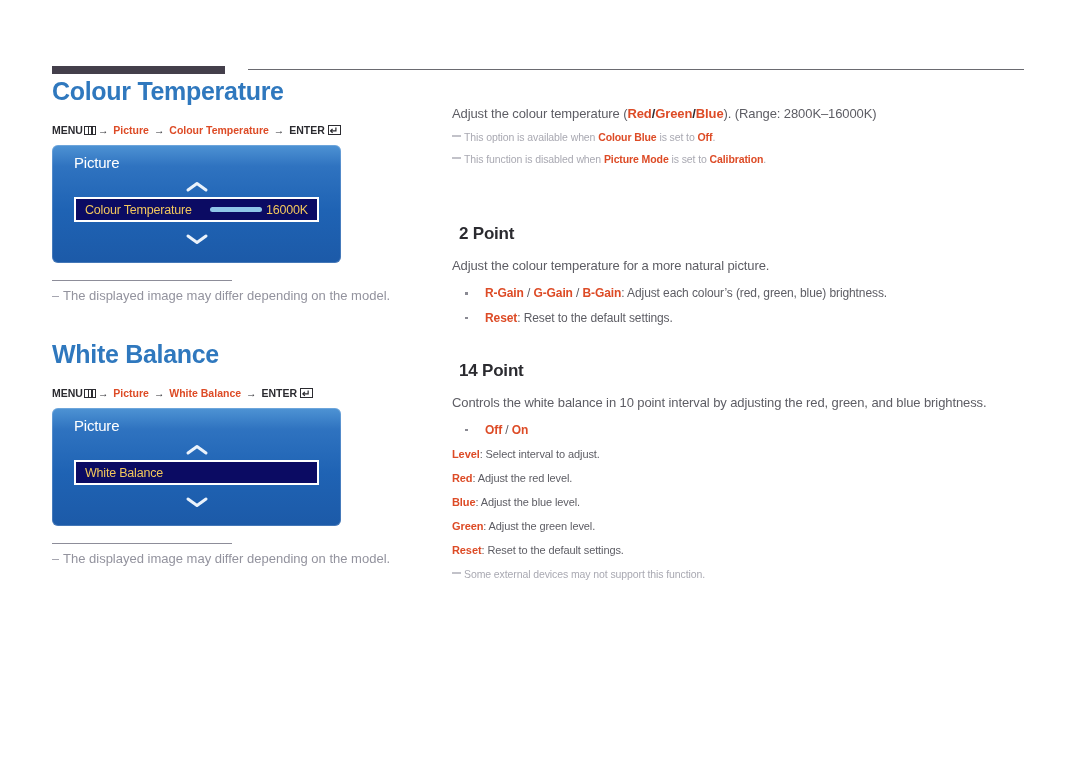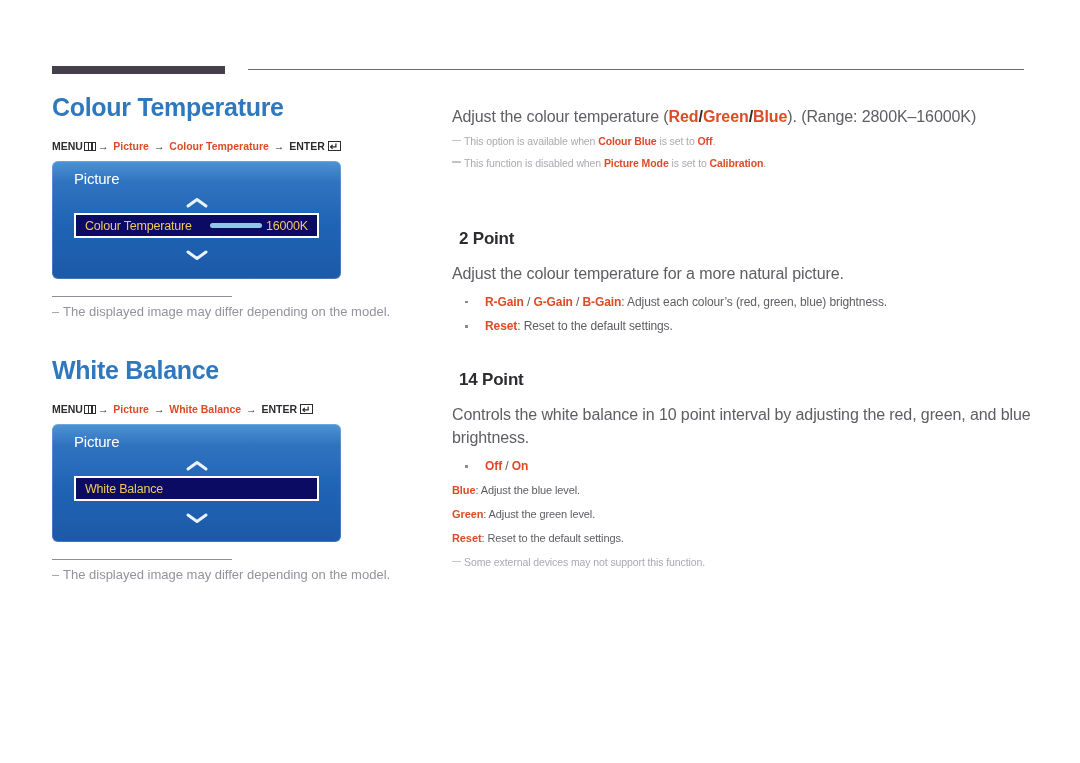--- a/index.html
+++ b/index.html
@@ -38,21 +38,21 @@
     top: 3px;
     width: 776px;
     height: 1px;
     background: #6a6a70;
   }
 
   
   .col-left {
     position: absolute;
     left: 52px;
-    top: 92px;
+    top: 76px;
     width: 380px;
   }
   .col-right {
     position: absolute;
     left: 452px;
     top: 92px;
     width: 580px;
   }
 
   
@@ -224,21 +224,21 @@
     display: inline-block;
     width: 7px;
     height: 1.3px;
     background: #a6a6b0;
     vertical-align: 3px;
     margin-right: 4px;
   }
 
   
   .body-line {
-    font-size: 16px;
+    font-size: 13px;
     color: #5d5d64;
     line-height: 1.45;
     margin-top: 0;
     letter-spacing: -0.1px;
   }
   .body-line.first { margin-top: 13px; }
   .b-orange { color: #dd4b26; font-weight: bold; }
   .b-dark   { color: #2b2b30; font-weight: bold; }
 
   .foot-line {
@@ -403,20 +403,22 @@
   <div class="spacer-10point">
     <h2 class="sub-title">14 Point</h2>
 
     <div class="body-line first">Controls the white balance in 10 point interval by adjusting the red, green, and blue brightness.</div>
 
     <ul class="bullets">
       <li><span class="b-orange">Off</span><span> / </span><span class="b-orange">On</span></li>
     </ul>
 
     <div class="plain-list">
+      <div class="pl-item"><span class="b-orange">Level</span><span>: Select interval to adjust.</span></div>
+      <div class="pl-item"><span class="b-orange">Red</span><span>: Adjust the red level.</span></div>
       <div class="pl-item"><span class="b-orange">Blue</span><span>: Adjust the blue level.</span></div>
       <div class="pl-item"><span class="b-orange">Green</span><span>: Adjust the green level.</span></div>
       <div class="pl-item"><span class="b-orange">Reset</span><span>: Reset to the default settings.</span></div>
     </div>
 
     <div class="foot-line"><span class="dash"></span><span>Some external devices may not support this function.</span></div>
   </div>
 </div>
 
 </body></html>

